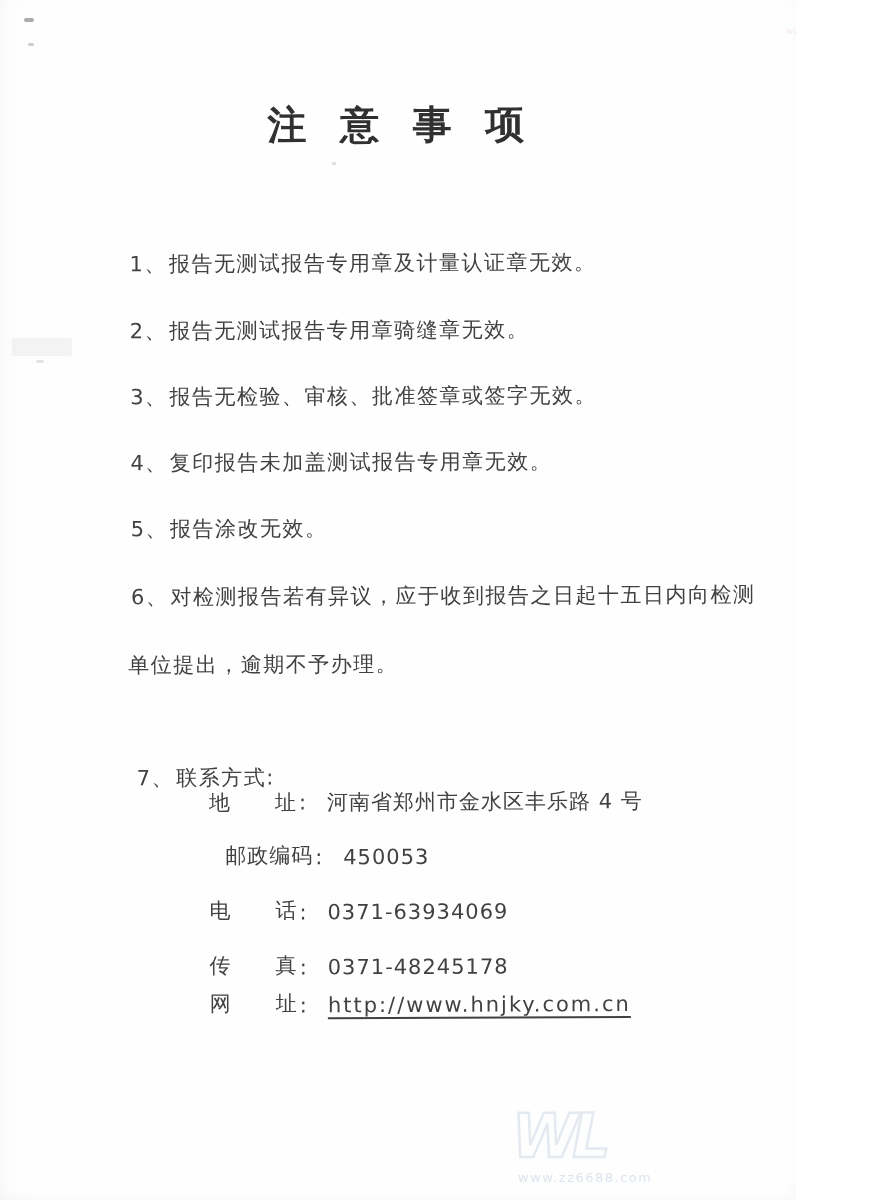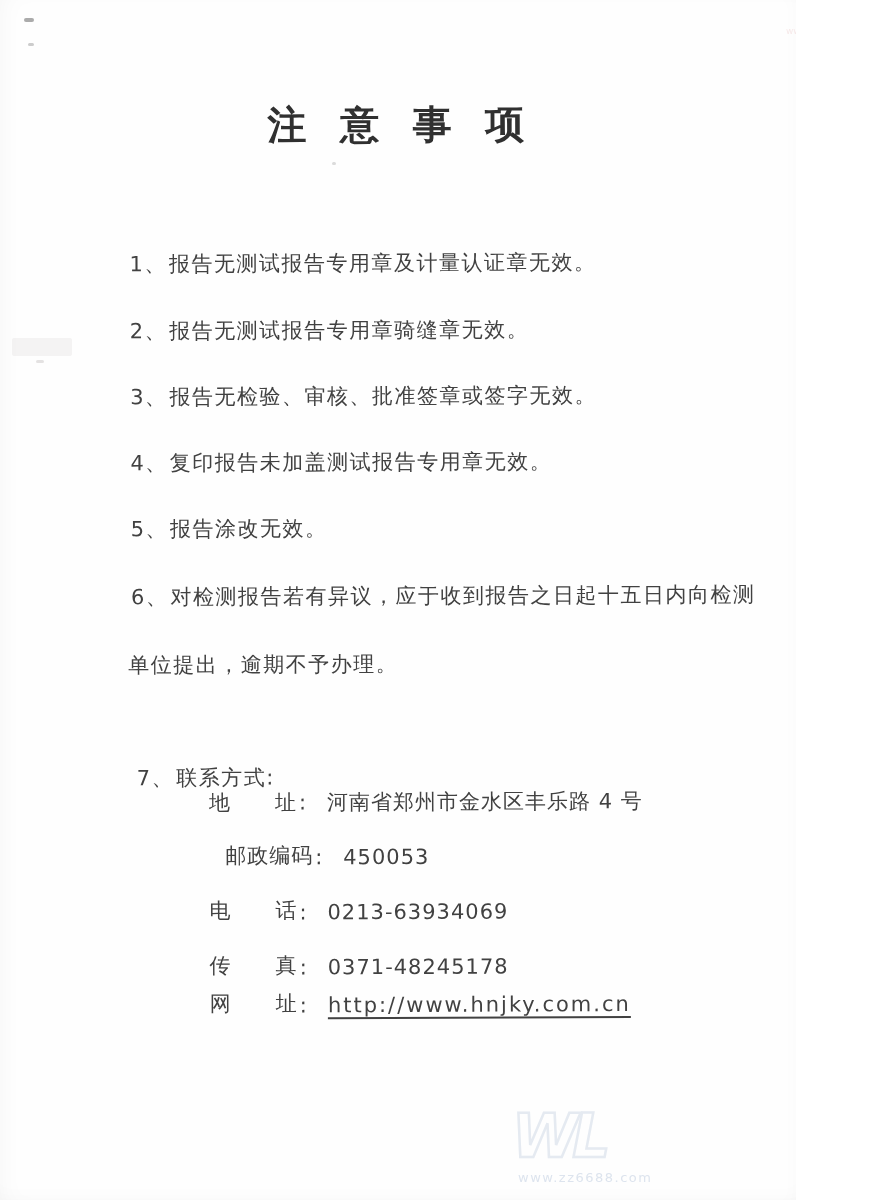--- a/index.html
+++ b/index.html
@@ -138,21 +138,21 @@
       <span class="num">7、</span><span>联系方式:</span>
     </div>
 
     <div class="contact-row" style="left:208px; top:788px;">
       <span class="contact-label">地址</span><span class="contact-colon">:</span><span class="contact-value">河南省郑州市金水区丰乐路 4 号</span>
     </div>
     <div class="contact-row" style="left:208px; top:841px;margin-left:16px;">
       <span class="contact-label">邮政编码</span><span class="contact-colon">:</span><span class="contact-value">450053</span>
     </div>
     <div class="contact-row" style="left:208px; top:896px;">
-      <span class="contact-label">电话</span><span class="contact-colon">:</span><span class="contact-value">0213-63934069</span>
+      <span class="contact-label">电话</span><span class="contact-colon">:</span><span class="contact-value">0371-63934069</span>
     </div>
     <div class="contact-row" style="left:208px; top:951px;">
       <span class="contact-label">传真</span><span class="contact-colon">:</span><span class="contact-value">0371-48245178</span>
     </div>
     <div class="contact-row" style="left:208px; top:989px;">
       <span class="contact-label">网址</span><span class="contact-colon">:</span><span class="contact-value underlined">http://www.hnjky.com.cn</span>
     </div>
 
   </div>
 

